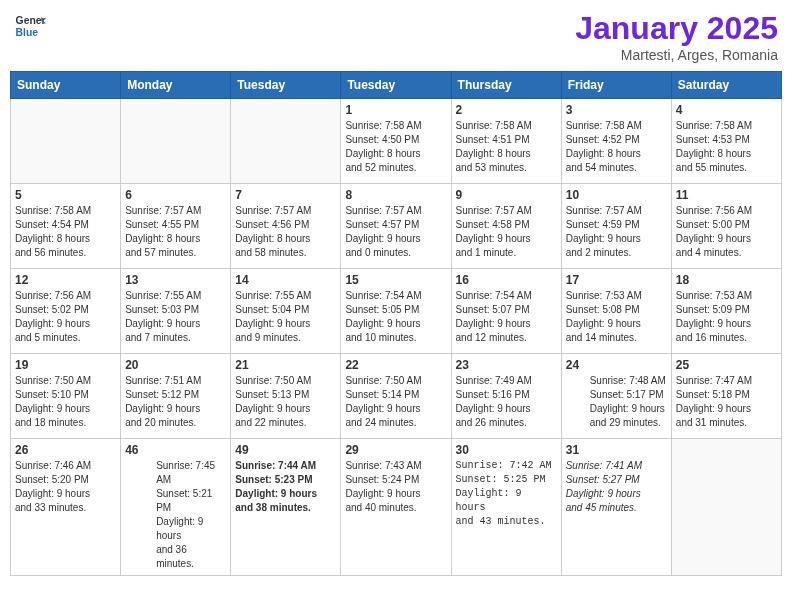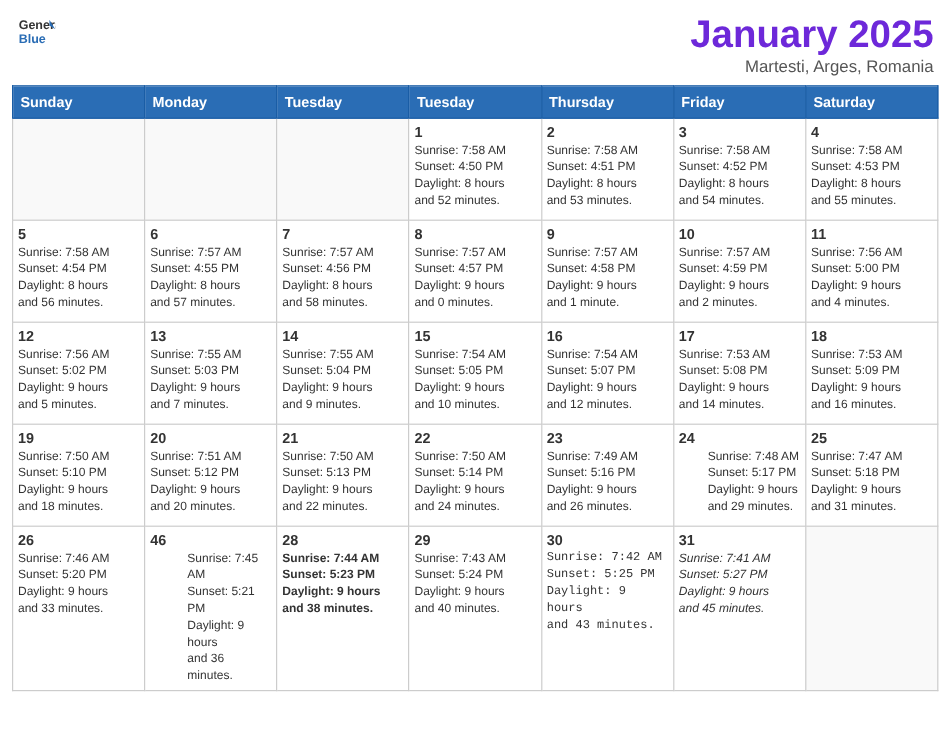--- a/index.html
+++ b/index.html
@@ -301,21 +301,21 @@
 and 33 minutes.</div>
         </td>
         <td>
           <span class="day-num">46</span>
           <div class="day-info" style="white-space: pre-line; margin-left: 31px;">Sunrise: 7:45 AM
 Sunset: 5:21 PM
 Daylight: 9 hours
 and 36 minutes.</div>
         </td>
         <td>
-          <span class="day-num">28</span>
+          <span class="day-num">49</span>
           <div class="day-info" style="white-space: pre-line; font-weight: bold;">Sunrise: 7:44 AM
 Sunset: 5:23 PM
 Daylight: 9 hours
 and 38 minutes.</div>
         </td>
         <td>
           <span class="day-num">29</span>
           <div class="day-info" style="white-space: pre-line;">Sunrise: 7:43 AM
 Sunset: 5:24 PM
 Daylight: 9 hours

